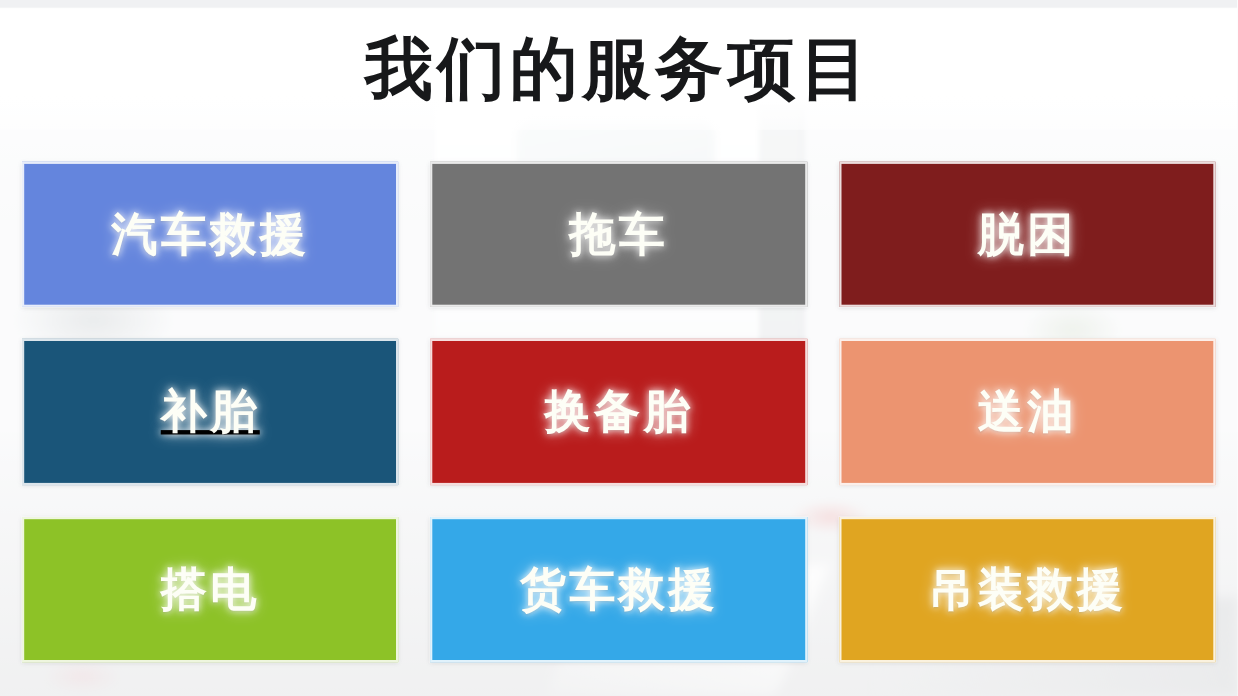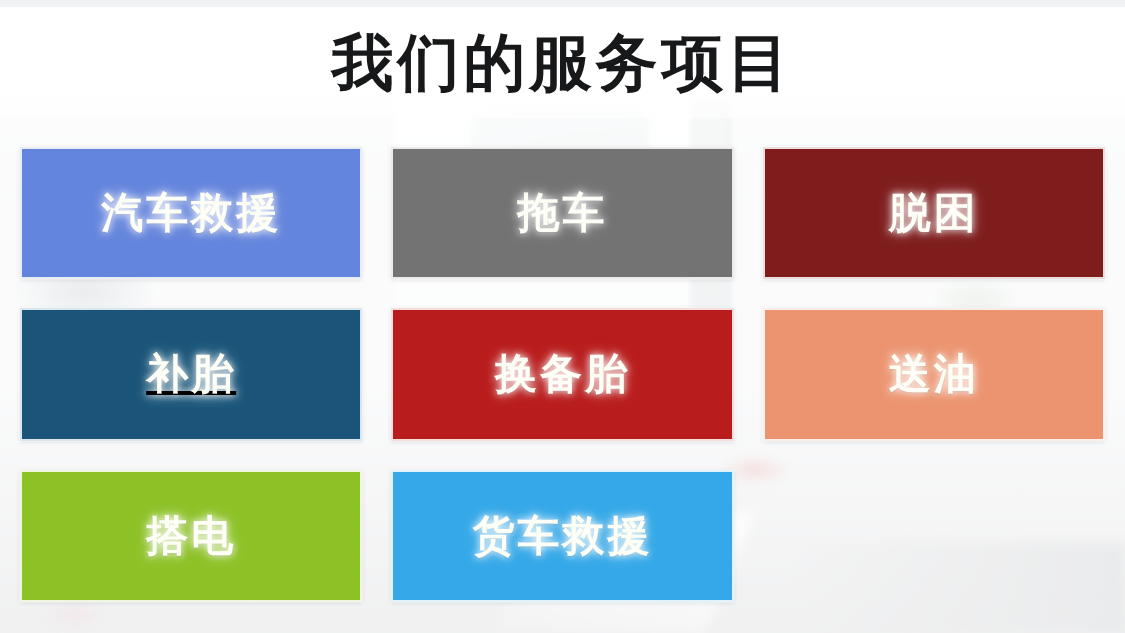--- a/index.html
+++ b/index.html
@@ -247,15 +247,18 @@
     </div>
 
     <div class="tile" style="background-color: rgb(141, 194, 39);">
       <span class="tile-label">搭电</span>
     </div>
 
     <div class="tile" style="background-color: rgb(52, 168, 232);">
       <span class="tile-label">货车救援</span>
     </div>
 
+    <div class="tile" style="background-color: rgb(224, 165, 33);">
+      <span class="tile-label">吊装救援</span>
+    </div>
 
   </div>
 </div>
 
 </body></html>

